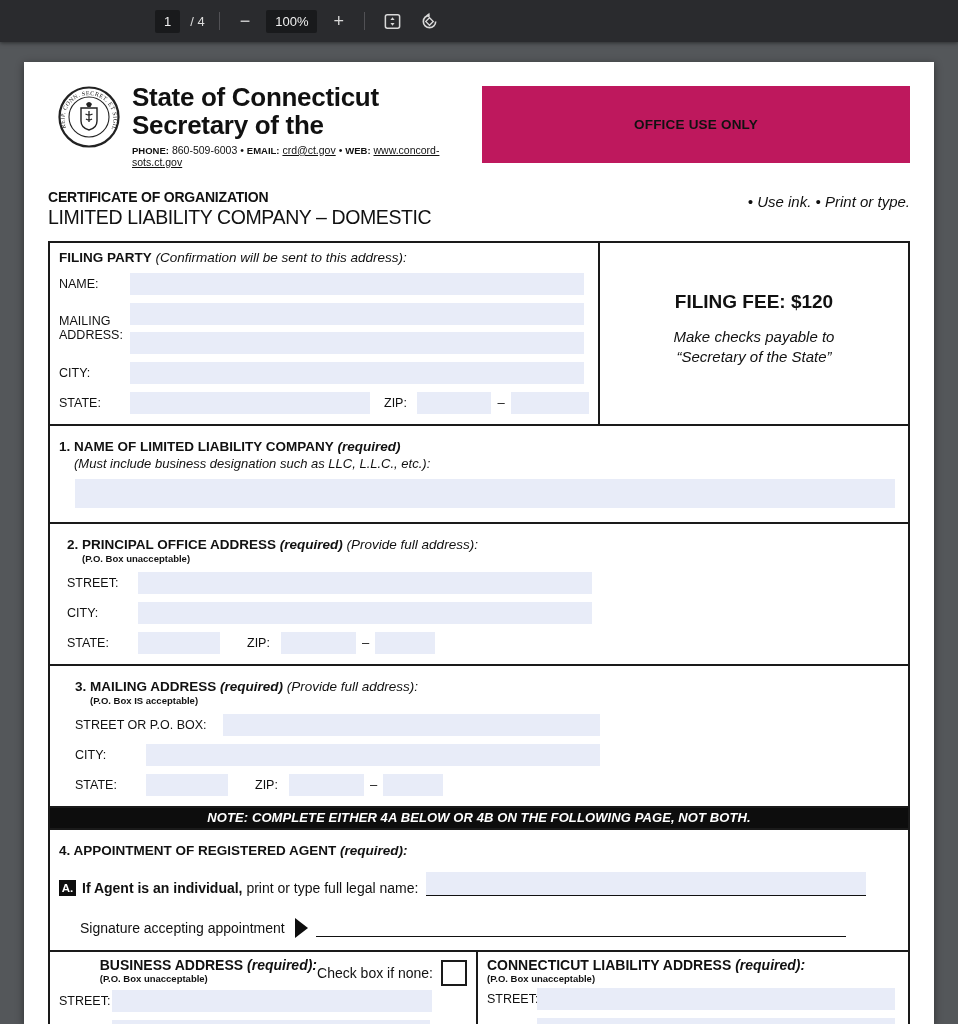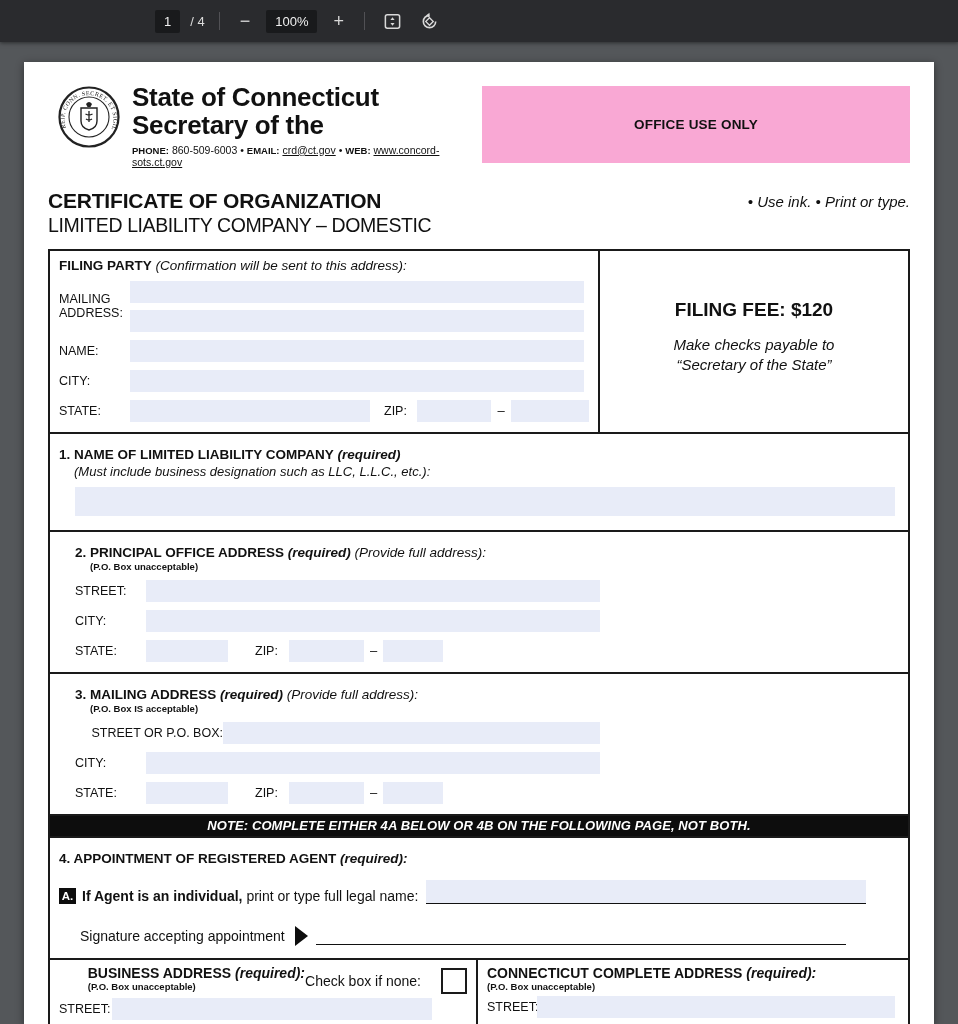--- a/index.html
+++ b/index.html
@@ -24,27 +24,27 @@
           box-shadow:0 2px 8px rgba(0,0,0,.45); color:#111; }
 
   
   .hdr { display:flex; align-items:flex-start; }
   .seal { width:64px; height:66px; margin-left:9px; flex:0 0 auto; }
   .hdr-text { margin-left:11px; flex:1; }
   .hdr-title { font-size:26px; font-weight:bold; line-height:1.07; letter-spacing:-.3px; }
   .contact { font-size:10.5px; margin-top:4px; }
   .contact b { font-size:9.5px; }
   .contact .lnk { text-decoration:underline; }
-  .office-box { width:428px; height:77px; background:#f9a8d4; display:flex;
+  .office-box { width:428px; height:77px; background:#be185d; display:flex;
                 align-items:center; justify-content:center; flex:0 0 auto; margin-top:2px; }
   .office-box span { font-weight:bold; font-size:13.5px; letter-spacing:.2px; }
 
   
   .title-row { display:flex; justify-content:space-between; margin-top:21px; align-items:flex-start; }
-  .cert-t1 { font-size:21px; font-weight:bold; letter-spacing:-.2px; }
+  .cert-t1 { font-size:14px; font-weight:bold; letter-spacing:-.2px; }
   .cert-t2 { font-size:19.5px; letter-spacing:-.4px; margin-top:1px; }
   .instr { font-style:italic; font-size:15px; line-height:1.45; margin-top:2px; }
 
   
   .form { border:2px solid #1a1a1a; margin-top:12px; }
   .b  { font-weight:bold; }
   .i  { font-style:italic; }
   .bi { font-weight:bold; font-style:italic; }
   .f  { background:#e8ecf8; height:22px; }
 
@@ -65,21 +65,21 @@
   .sec { border-top:2px solid #1a1a1a; padding:6px 9px 10px 9px; }
   .sec-head { font-size:13.5px;margin-top:7px; }
   .sec-sub { font-size:13px; margin-left:15px; margin-top:2px; }
   .po-note { font-size:9.5px; font-weight:bold; margin-left:15px; margin-top:1px; }
   .sec1-field { margin:8px 0 4px 16px; width:820px; height:29px; background:#e8ecf8; }
   .addr .lab { width:71px; margin-left:9px; }
   .addr .street-f, .addr .city-f { width:454px; }
   .addr .state-f { width:82px; }
   .addr .zlab { margin-left:27px; width:34px; }
   .addr .zip1 { width:75px; } .addr .zip2 { width:60px; }
-  .polab { width:148px !important;text-align:right; }
+  .polab { width:148px !important; }
 
   
   .note-bar { border-top:2px solid #1a1a1a; background:#0d0d0d; color:#fff; text-align:center;
               font-size:13px; font-weight:bold; font-style:italic; padding:2px 0 3px 0; letter-spacing:.1px; }
 
   
   .sec4 { border-top:2px solid #1a1a1a; padding:6px 9px 12px 9px; }
   .s4row { display:flex; align-items:flex-end; margin-top:14px; }
   .abox { background:#0d0d0d; color:#fff; font-weight:bold; font-size:11.5px; width:17px; height:16px;
           display:flex; align-items:center; justify-content:center; margin-right:6px; flex:0 0 auto; }
@@ -90,21 +90,21 @@
              border-bottom:10px solid transparent; margin:0 8px 0 10px; }
   .sig-line { flex:1; max-width:530px; border-bottom:1.5px solid #111; height:18px; }
 
   
   .cols { border-top:2px solid #1a1a1a; display:flex; }
   .colL { width:428px; border-right:2px solid #1a1a1a; padding:5px 9px 10px 9px; }
   .colR { flex:1; padding:5px 9px 10px 9px; }
   .col-head { font-size:14px; }
   .col-po { font-size:9.5px; font-weight:bold; }
   .headflex { display:flex; justify-content:flex-end; align-items:flex-start; }
-  .cbrow { display:flex; align-items:center; gap:20px; margin-top:3px; }
+  .cbrow { display:flex; align-items:center; gap:8px; margin-top:3px; }
   .cbtxt { font-size:14px; }
   .cbox { width:26px; height:26px; border:2px solid #1a1a1a; background:#fff; }
   .colL .lab { width:53px; }
   .colL .street-f { width:320px; } .colL .city-f { width:318px; }
   .colR .lab { width:50px; }
   .colR .street-f, .colR .city-f { width:358px; }
 </style>
 </head>
 <body>
 
@@ -182,34 +182,34 @@
   </div>
 
   <div class="form">
 
     <div class="row1">
       <div class="fp">
         <div class="fp-head">
           <span class="b">FILING PARTY</span>
           <span class="i">(Confirmation will be sent to this address):</span>
         </div>
+        <div class="frow">
+          <span class="lab">NAME:</span>
+          <div class="f wide"></div>
+        </div>
         <div class="frow" style="align-items:center;">
           <span class="lab">
             <span>MAILING</span><br><span>ADDRESS:</span>
           </span>
           <div>
             <div class="f wide"></div>
             <div class="f wide" style="margin-top:7px;"></div>
           </div>
         </div>
         <div class="frow">
-          <span class="lab">NAME:</span>
-          <div class="f wide"></div>
-        </div>
-        <div class="frow">
           <span class="lab">CITY:</span>
           <div class="f wide"></div>
         </div>
         <div class="frow">
           <span class="lab">STATE:</span>
           <div class="f" style="width:242px;"></div>
           <span class="lab" style="margin-left:14px; width:33px;">ZIP:</span>
           <div class="f" style="width:75px;"></div>
           <span class="zipdash">–</span>
           <div class="f" style="width:79px;"></div>
@@ -226,21 +226,21 @@
 
     <div class="sec">
       <div class="sec-head">
         <span class="b">1. NAME OF LIMITED LIABILITY COMPANY</span>
         <span class="bi">(required)</span>
       </div>
       <div class="sec-sub i">(Must include business designation such as LLC, L.L.C., etc.):</div>
       <div class="sec1-field"></div>
     </div>
 
-    <div class="sec addr" style="padding-left:16px;">
+    <div class="sec addr" style="padding-left:8px;">
       <div class="sec-head" style="margin-left:9px;">
         <span class="b">2. PRINCIPAL OFFICE ADDRESS</span>
         <span class="bi">(required)</span>
         <span class="i">(Provide full address):</span>
       </div>
       <div class="po-note" style="margin-left:24px;">(P.O. Box unacceptable)</div>
       <div class="frow">
         <span class="lab">STREET:</span>
         <div class="f street-f"></div>
       </div>
@@ -326,21 +326,21 @@
         </div>
         <div class="frow">
           <span class="lab">CITY:</span>
           <div class="f city-f"></div>
         </div>
 
       </div>
 
       <div class="colR">
         <div class="col-head">
-          <span class="b">CONNECTICUT COMPLETE ADDRESS</span>
+          <span class="b">CONNECTICUT LIABILITY ADDRESS</span>
           <span class="bi">(required):</span>
         </div>
         <div class="col-po">(P.O. Box unacceptable)</div>
         <div class="frow" style="margin-top:4px;">
           <span class="lab">STREET:</span>
           <div class="f street-f"></div>
         </div>
         <div class="frow">
           <span class="lab">CITY:</span>
           <div class="f city-f"></div>

